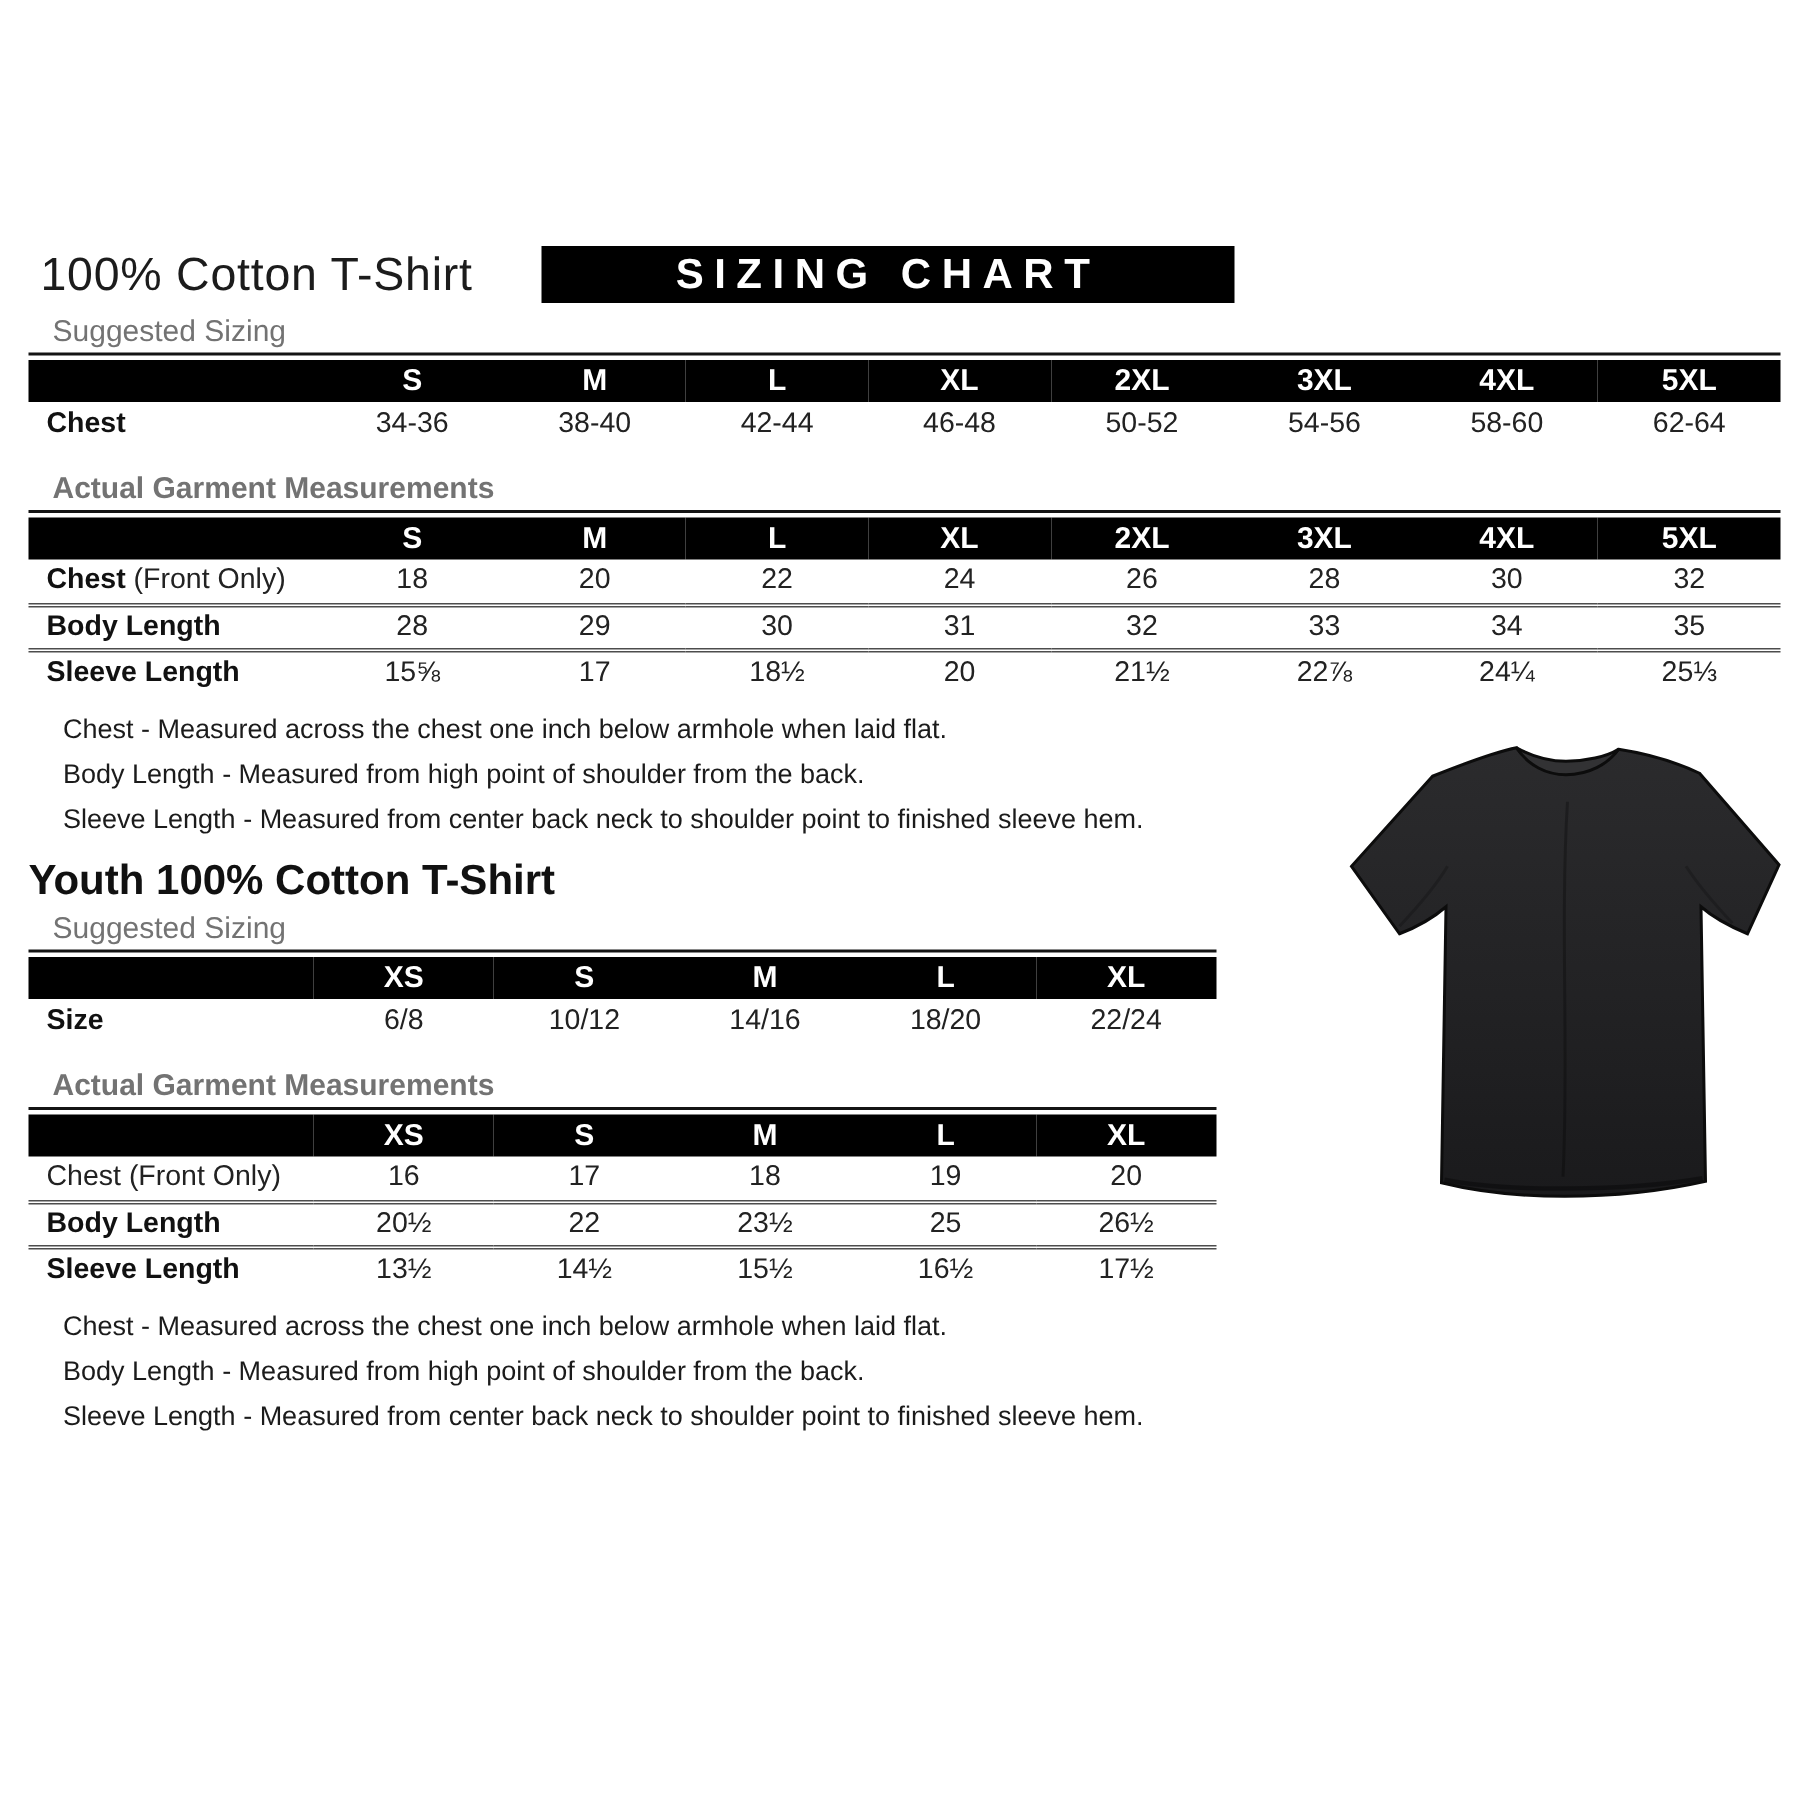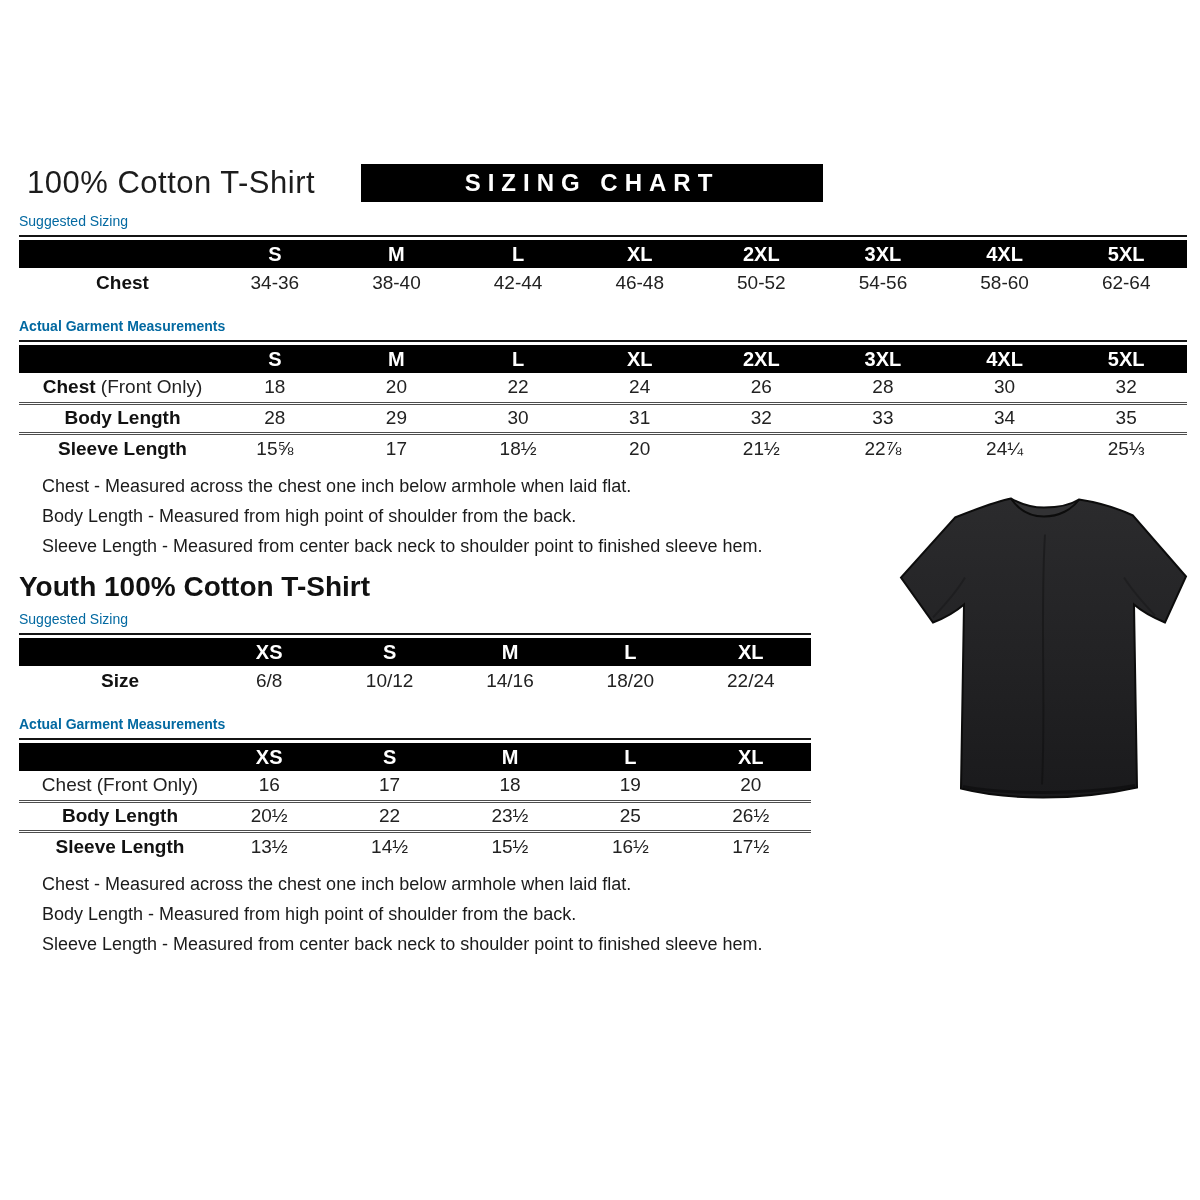--- a/index.html
+++ b/index.html
@@ -16,40 +16,40 @@
 
   .header-row { position: relative; height: 44px; margin-bottom: 2px; }
   .adult-title {
     font-size: 31px; font-weight: 400; margin: 0; padding-left: 8px;
     line-height: 40px; color: #1c1c1c; letter-spacing: 0.5px;
   }
   .banner {
     position: absolute; left: 342px; top: 1px; width: 462px; height: 38px;
     background: #000; color: #fff;
     display: flex; align-items: center; justify-content: center;
-    font-weight: bold; font-size: 24px; letter-spacing: 7px;
+    font-weight: bold; font-size: 28px; letter-spacing: 7px;
   }
 
-  .section-label { font-size: 14px; line-height: 21px; margin: 4px 0 0 0; color: #0369a1; }
+  .section-label { font-size: 20px; line-height: 21px; margin: 4px 0 0 16px; color: #737373; }
   .section-label.gap { margin-top: 18px; font-weight: bold; }
 
   .hairline { height: 2px; background: #141414; margin: 3px 0 3px 0; }
   .w-adult { width: 1168px; }
   .w-youth { width: 792px; }
 
   table.sz { border-collapse: collapse; table-layout: fixed; }
   table.adult { width: 1168px; }
   table.youth { width: 792px; }
   table.sz thead th {
     background: #000; color: #fff;
     font-size: 20px; font-weight: bold;
     height: 28px; text-align: center; padding: 0;
   }
   table.sz td { font-size: 19px; height: 30px; text-align: center; padding: 0; color: #222; }
-  table.sz td.rowlabel { text-align: center; padding-left: 12px; }
+  table.sz td.rowlabel { text-align: left; padding-left: 12px; }
   .b { font-weight: bold; color: #111; }
   table.sz tbody tr + tr td { border-top: 3px double #4d4d4d; }
 
   .notes { margin: 8px 0 0 23px; }
   .notes p { margin: 0; font-size: 18px; line-height: 30px; color: #1b1b1b; }
 
   .youth-title { font-size: 28px; font-weight: bold; margin: 8px 0 0 0; line-height: 36px; color: #111; }
 
   .tshirt { position: absolute; left: 893px; top: 488px; width: 300px; height: 318px; }
 </style>

